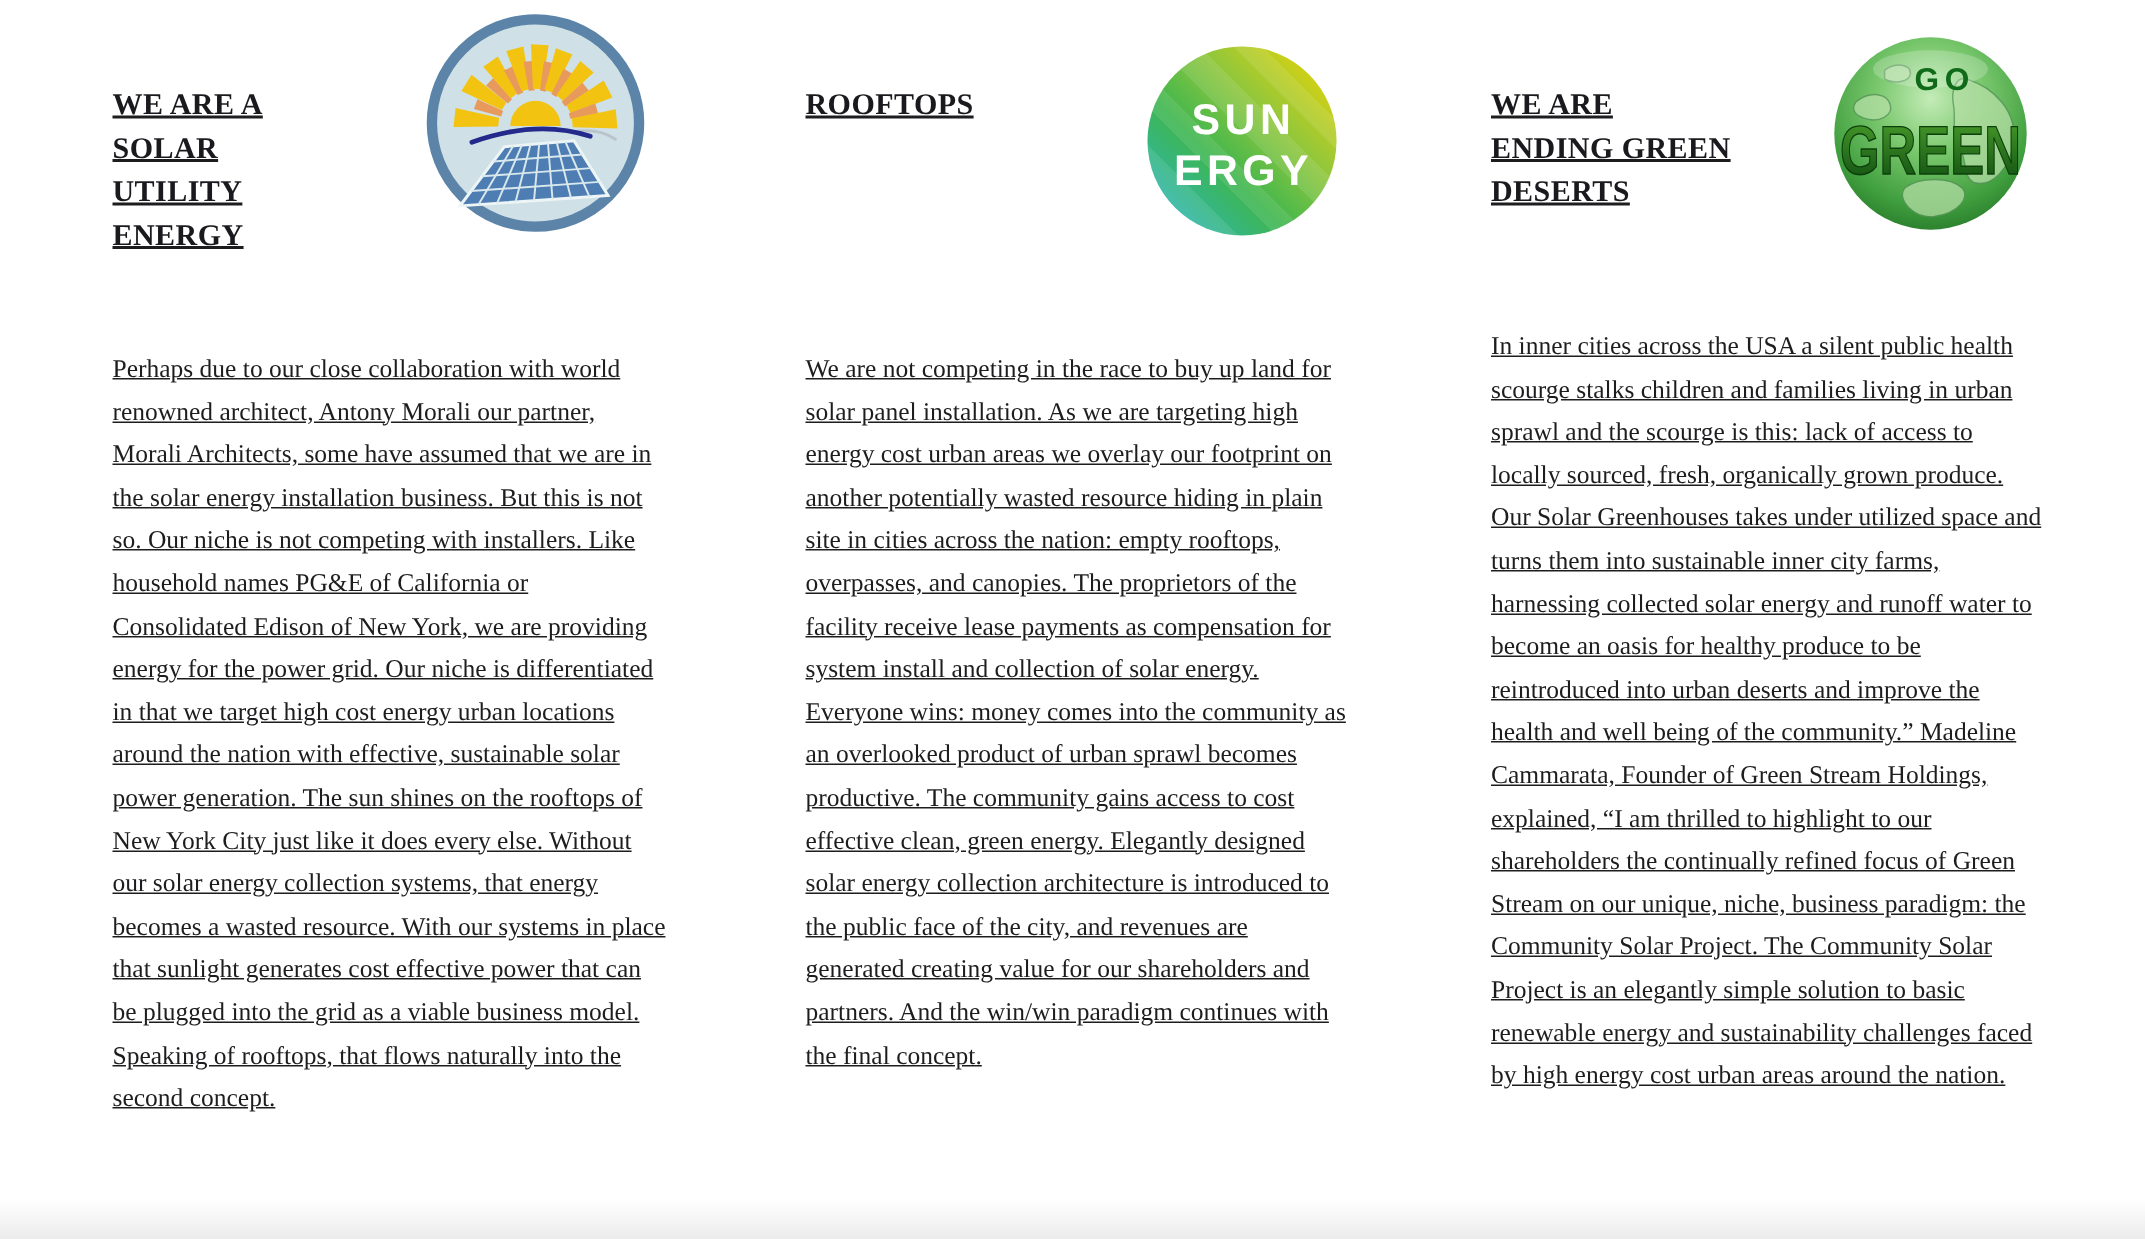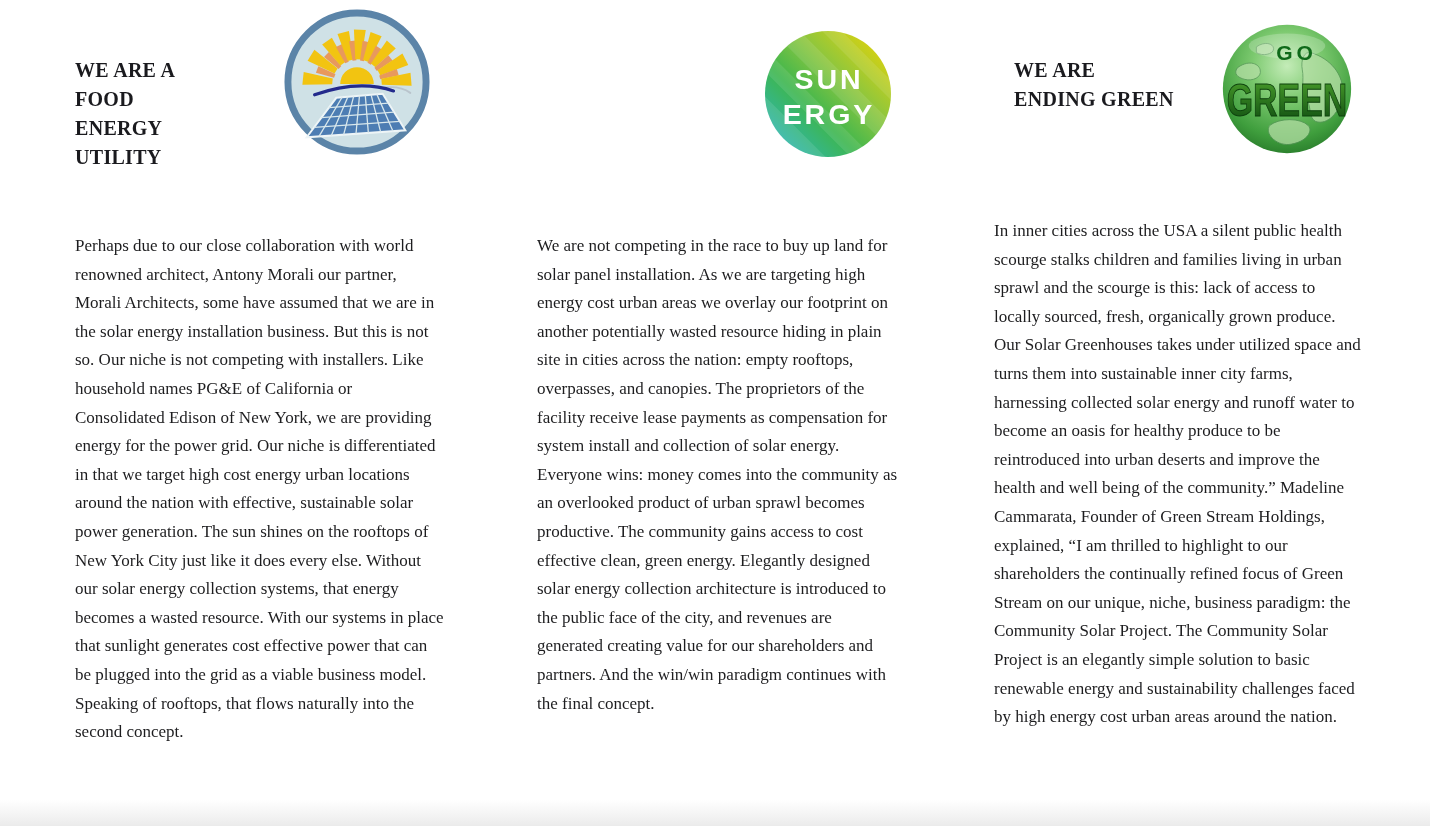--- a/index.html
+++ b/index.html
@@ -5,34 +5,35 @@
   * { margin: 0; padding: 0; box-sizing: border-box; }
   html, body { background: #ffffff; }
   .page {
     position: relative;
     width: 1430px;
     height: 826px;
     background: #ffffff;
     overflow: hidden;
     font-family: "Liberation Serif", serif;
     color: #1d1d1f;
+    text-decoration: underline;
   }
   .columns {
     display: grid;
     grid-template-columns: 370px 365px 368px;
     column-gap: 92px;
     padding-left: 75px;
     padding-top: 0;
   }
   .col-header {
     display: flex;
     align-items: flex-start;
     height: 232px;
   }
-  .col-header.short { height: 217px; margin-left: 20px; }
+  .col-header.short { height: 217px; }
   .heading {
     flex: 1 1 auto;
     padding-top: 56px;
     font-size: 20px;
     line-height: 29px;
     font-weight: 700;
     letter-spacing: 0.3px;
     color: #1a1a1e;
   }
   .heading span { display: block; }
@@ -74,23 +75,23 @@
 </head>
 <body>
 
 <div class="page">
   <div class="columns">
 
     <article>
       <div class="col-header">
         <h2 class="heading">
           <span>WE ARE A</span>
-          <span>FOOD</span>
+          <span>SOLAR</span>
+          <span>UTILITY</span>
           <span>ENERGY</span>
-          <span>UTILITY</span>
         </h2>
         <div class="logo-wrap">
           <svg class="logo-1" viewBox="0 0 150 150">
             <circle cx="75" cy="75" r="70" fill="#cfe1e6" stroke="#5b84a8" stroke-width="7"></circle>
             <g transform="translate(75,77)">
               <polygon class="ray-y" transform="rotate(-84)" points="-3,-25 3,-25 6.5,-55 -6.5,-55"></polygon>
               <polygon class="ray-o" transform="rotate(-70)" points="-2,-24 2,-24 3.5,-43 -3.5,-43"></polygon>
               <polygon class="ray-y" transform="rotate(-58)" points="-3,-25 3,-25 6.5,-55 -6.5,-55"></polygon>
               <polygon class="ray-o" transform="rotate(-46)" points="-2,-24 2,-24 3.5,-43 -3.5,-43"></polygon>
               <polygon class="ray-y" transform="rotate(-35)" points="-3,-25 3,-25 6,-53 -6,-53"></polygon>
@@ -125,20 +126,21 @@
             </g>
           </svg>
         </div>
       </div>
       <p class="body-text">Perhaps due to our close collaboration with world renowned architect, Antony Morali our partner, Morali Architects, some have assumed that we are in the solar energy installation business. But this is not so. Our niche is not competing with installers. Like household names PG&amp;E of California or Consolidated Edison of New York, we are providing energy for the power grid. Our niche is differentiated in that we target high cost energy urban locations around the nation with effective, sustainable solar power generation. The sun shines on the rooftops of New York City just like it does every else. Without our solar energy collection systems, that energy becomes a wasted resource. With our systems in place that sunlight generates cost effective power that can be plugged into the grid as a viable business model. Speaking of rooftops, that flows naturally into the second concept.</p>
     </article>
 
     <article>
       <div class="col-header">
         <h2 class="heading">
+          <span>ROOFTOPS</span>
         </h2>
         <div class="logo-wrap">
           <svg class="logo-2" viewBox="0 0 130 130">
             <defs>
               <linearGradient id="sunergy-grad" x1="0" y1="1" x2="1" y2="0">
                 <stop offset="0" stop-color="#29b6d8"></stop>
                 <stop offset="0.38" stop-color="#3eb64e"></stop>
                 <stop offset="0.62" stop-color="#8cc63e"></stop>
                 <stop offset="1" stop-color="#f5d600"></stop>
               </linearGradient>
@@ -159,20 +161,21 @@
         </div>
       </div>
       <p class="body-text">We are not competing in the race to buy up land for solar panel installation. As we are targeting high energy cost urban areas we overlay our footprint on another potentially wasted resource hiding in plain site in cities across the nation: empty rooftops, overpasses, and canopies. The proprietors of the facility receive lease payments as compensation for system install and collection of solar energy. Everyone wins: money comes into the community as an overlooked product of urban sprawl becomes productive. The community gains access to cost effective clean, green energy. Elegantly designed solar energy collection architecture is introduced to the public face of the city, and revenues are generated creating value for our shareholders and partners. And the win/win paradigm continues with the final concept.</p>
     </article>
 
     <article>
       <div class="col-header short">
         <h2 class="heading">
           <span>WE ARE</span>
           <span>ENDING GREEN</span>
+          <span>DESERTS</span>
         </h2>
         <div class="logo-wrap">
           <svg class="logo-3" viewBox="0 0 140 140">
             <defs>
               <radialGradient id="globe-grad" cx="0.5" cy="0.32" r="0.78">
                 <stop offset="0" stop-color="#c4ecb8"></stop>
                 <stop offset="0.35" stop-color="#7cc96f"></stop>
                 <stop offset="0.72" stop-color="#3f9e3d"></stop>
                 <stop offset="1" stop-color="#1e6b22"></stop>
               </radialGradient>

